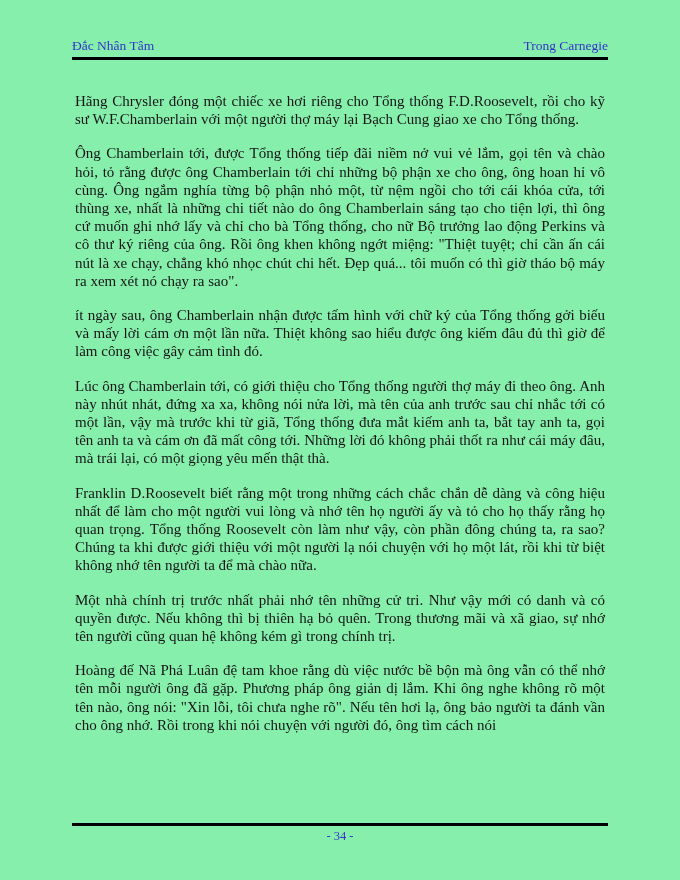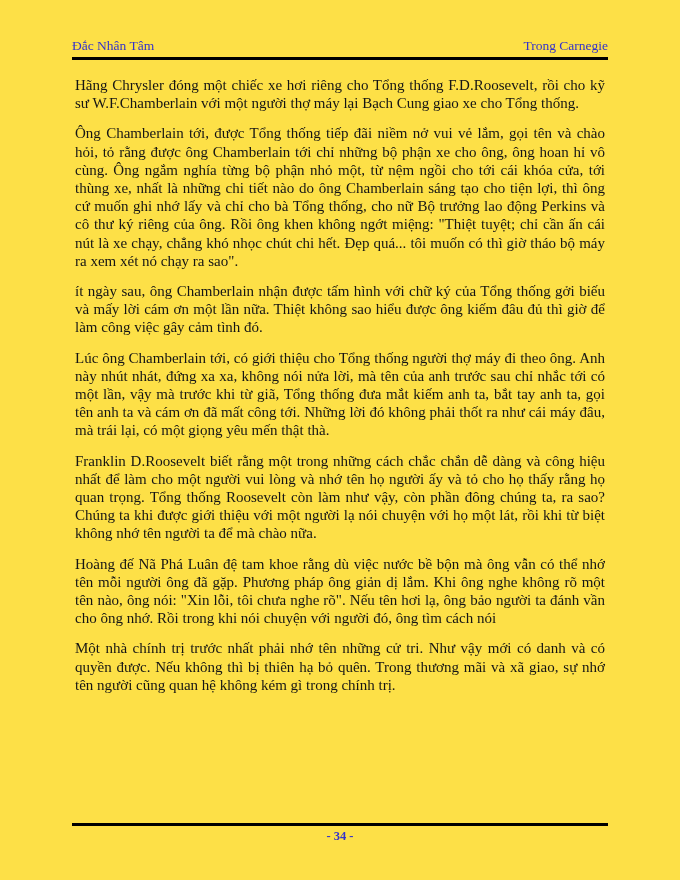--- a/index.html
+++ b/index.html
@@ -4,21 +4,21 @@
 <style>
   html, body {
     margin: 0;
     padding: 0;
     background: #ffffff;
   }
   .page {
     position: relative;
     width: 680px;
     height: 880px;
-    background: #fde047;
+    background: #86efac;
     font-family: "Liberation Serif", serif;
     overflow: hidden;
   }
   .header {
     position: absolute;
     top: 38px;
     left: 72px;
     width: 536px;
     display: flex;
     justify-content: space-between;
@@ -39,52 +39,51 @@
     position: absolute;
     top: 76px;
     left: 75px;
     width: 530px;
     font-size: 15px;
     line-height: 18.2px;
     color: #151515;
     text-align: justify;
   }
   .content p {
-    margin: 0 0 12px 0;
+    margin: 16px 0 12px 0;
   }
   .footer {
     position: absolute;
     top: 829px;
     left: 0;
     width: 680px;
     text-align: center;
     font-size: 12.5px;
     color: #3332cc;
-    font-weight: bold;
   }
 </style>
 </head>
 <body>
 
 <div class="page">
 
   <div class="header">
     <span>Đắc Nhân Tâm</span>
     <span>Trong Carnegie</span>
   </div>
   <div class="rule header-rule"></div>
 
   <div class="content">
     <p>Hãng Chrysler đóng một chiếc xe hơi riêng cho Tổng thống F.D.Roosevelt, rồi cho kỹ sư W.F.Chamberlain với một người thợ máy lại Bạch Cung giao xe cho Tổng thống.</p>
     <p>Ông Chamberlain tới, được Tổng thống tiếp đãi niềm nở vui vẻ lắm, gọi tên và chào hỏi, tỏ rằng được ông Chamberlain tới chỉ những bộ phận xe cho ông, ông hoan hỉ vô cùng. Ông ngắm nghía từng bộ phận nhỏ một, từ nệm ngồi cho tới cái khóa cửa, tới thùng xe, nhất là những chi tiết nào do ông Chamberlain sáng tạo cho tiện lợi, thì ông cứ muốn ghi nhớ lấy và chỉ cho bà Tổng thống, cho nữ Bộ trưởng lao động Perkins và cô thư ký riêng của ông. Rồi ông khen không ngớt miệng: "Thiệt tuyệt; chỉ cần ấn cái nút là xe chạy, chẳng khó nhọc chút chi hết. Đẹp quá... tôi muốn có thì giờ tháo bộ máy ra xem xét nó chạy ra sao".</p>
     <p>ít ngày sau, ông Chamberlain nhận được tấm hình với chữ ký của Tổng thống gởi biếu và mấy lời cám ơn một lần nữa. Thiệt không sao hiểu được ông kiếm đâu đủ thì giờ để làm công việc gây cảm tình đó.</p>
     <p>Lúc ông Chamberlain tới, có giới thiệu cho Tổng thống người thợ máy đi theo ông. Anh này nhút nhát, đứng xa xa, không nói nửa lời, mà tên của anh trước sau chỉ nhắc tới có một lần, vậy mà trước khi từ giã, Tổng thống đưa mắt kiếm anh ta, bắt tay anh ta, gọi tên anh ta và cám ơn đã mất công tới. Những lời đó không phải thốt ra như cái máy đâu, mà trái lại, có một giọng yêu mến thật thà.</p>
     <p>Franklin D.Roosevelt biết rằng một trong những cách chắc chắn dễ dàng và công hiệu nhất để làm cho một người vui lòng và nhớ tên họ người ấy và tỏ cho họ thấy rằng họ quan trọng. Tổng thống Roosevelt còn làm như vậy, còn phần đông chúng ta, ra sao? Chúng ta khi được giới thiệu với một người lạ nói chuyện với họ một lát, rồi khi từ biệt không nhớ tên người ta để mà chào nữa.</p>
+    <p>Một nhà chính trị trước nhất phải nhớ tên những cử tri. Như vậy mới có danh và có quyền được. Nếu không thì bị thiên hạ bỏ quên. Trong thương mãi và xã giao, sự nhớ tên người cũng quan hệ không kém gì trong chính trị.</p>
     <p>Hoàng đế Nã Phá Luân đệ tam khoe rằng dù việc nước bề bộn mà ông vẫn có thể nhớ tên mỗi người ông đã gặp. Phương pháp ông giản dị lắm. Khi ông nghe không rõ một tên nào, ông nói: "Xin lỗi, tôi chưa nghe rõ". Nếu tên hơi lạ, ông bảo người ta đánh vần cho ông nhớ. Rồi trong khi nói chuyện với người đó, ông tìm cách nói</p>
-    <p>Một nhà chính trị trước nhất phải nhớ tên những cử tri. Như vậy mới có danh và có quyền được. Nếu không thì bị thiên hạ bỏ quên. Trong thương mãi và xã giao, sự nhớ tên người cũng quan hệ không kém gì trong chính trị.</p>
   </div>
 
   <div class="rule footer-rule"></div>
   <div class="footer">
     <span>- 34 -</span>
   </div>
 
 </div>
 
 </body></html>

